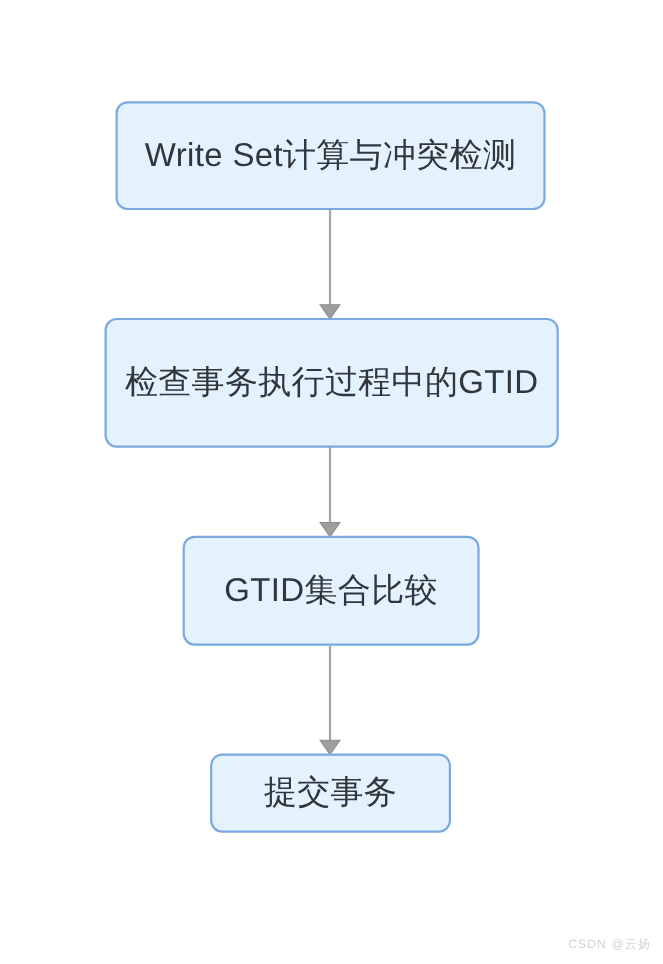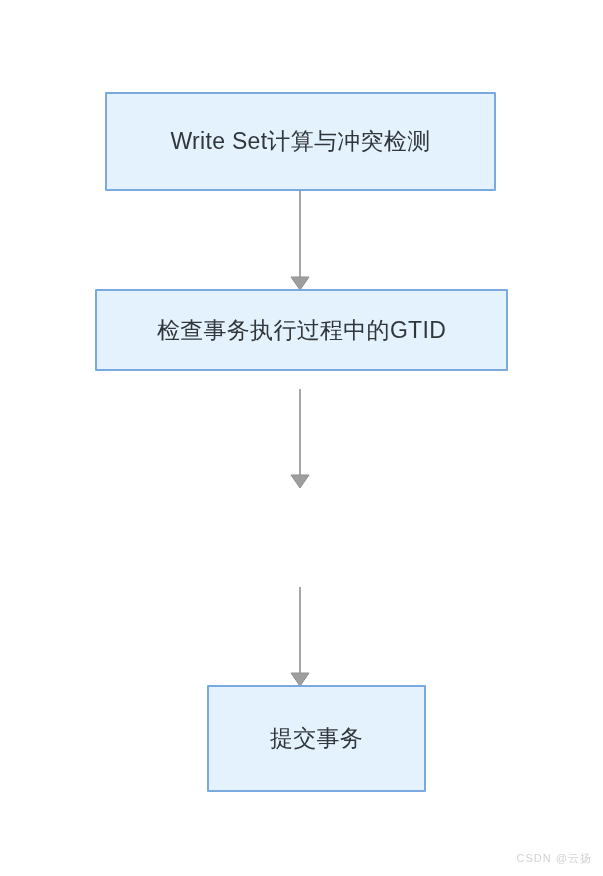--- a/index.html
+++ b/index.html
@@ -18,41 +18,41 @@
     position: relative;
     width: 603px;
     height: 876px;
     background: #ffffff;
   }
   .node {
     position: absolute;
     box-sizing: border-box;
     background: #e4f2fd;
     border: 2px solid #7aa9e0;
-    border-radius: 1px;
+    border-radius: 11px;
     display: flex;
     align-items: center;
     justify-content: center;
     text-align: center;
     color: #31363b;
-    font-size: 23px;
+    font-size: 30px;
     font-weight: 400;
     letter-spacing: 0.3px;
     line-height: 1.25;
   }
   .node-label {
     display: block;
     padding: 0 10px;
     white-space: nowrap;
   }
   
   #node-1 { left: 105px; top: 92px;  width: 391px; height: 99px; }
-  #node-2 { left: 95px;  top: 289px; width: 413px; height: 82px; }
+  #node-2 { left: 95px;  top: 289px; width: 413px; height: 118px; }
   #node-3 { left: 166px; top: 487px; width: 270px; height: 100px; }
-  #node-4 { left: 207px; top: 685px; width: 219px; height: 107px; }
+  #node-4 { left: 191px; top: 685px; width: 219px; height: 72px; }
 
   .connector {
     position: absolute;
     left: 0;
     top: 0;
     width: 603px;
     height: 876px;
     pointer-events: none;
   }
   .conn-line {
@@ -101,20 +101,23 @@
   </svg>
 
   <div class="node" id="node-1">
     <span class="node-label">Write Set计算与冲突检测</span>
   </div>
 
   <div class="node" id="node-2">
     <span class="node-label">检查事务执行过程中的GTID</span>
   </div>
 
+  <div class="node" id="node-3">
+    <span class="node-label">GTID集合比较</span>
+  </div>
 
   <div class="node" id="node-4">
     <span class="node-label">提交事务</span>
   </div>
 
   <div class="watermark">CSDN @云扬</div>
 
 </div>
 
 </body></html>

